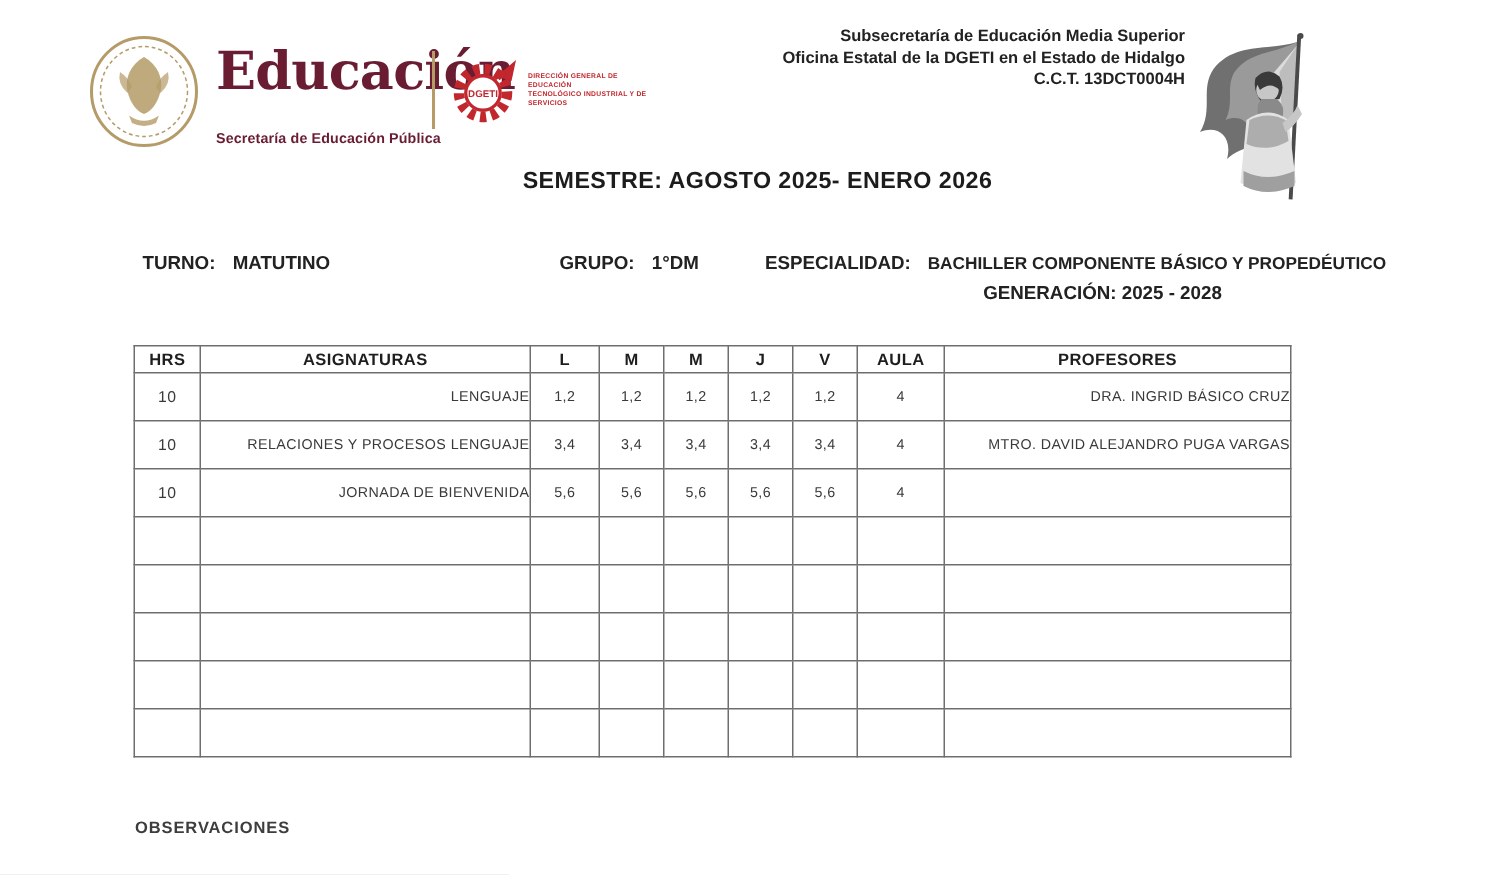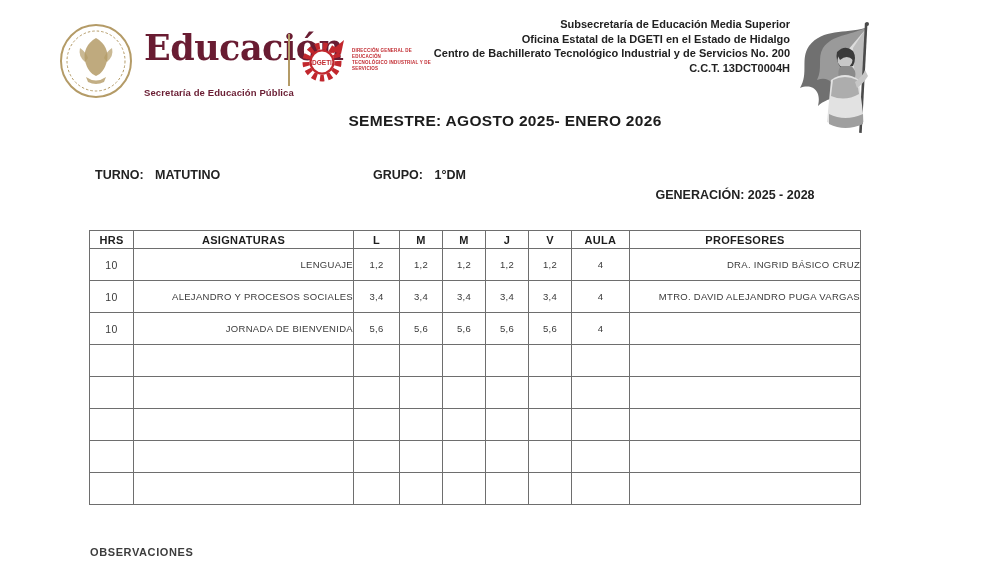--- a/index.html
+++ b/index.html
@@ -100,21 +100,20 @@
     </svg>
     <div class="dgeti-caption">
       <div>DIRECCIÓN GENERAL DE EDUCACIÓN</div>
       <div>TECNOLÓGICO INDUSTRIAL Y DE SERVICIOS</div>
     </div>
   </div>
 
   <div class="inst-block">
     <div>Subsecretaría de Educación Media Superior</div>
     <div>Oficina Estatal de la DGETI en el Estado de Hidalgo</div>
-    <div>Centro de Bachillerato Tecnológico Industrial y de Servicios No. 200</div>
     <div>C.C.T. 13DCT0004H</div>
   </div>
 
   <svg class="flag-art" viewBox="0 0 118 122">
     <path d="M72 10 C52 16 30 10 16 28 C7 41 16 55 7 70 C19 65 29 73 25 88 C36 78 46 82 52 72 L70 58 Z" fill="#707070"></path>
     <path d="M72 10 C56 18 40 16 30 30 C24 40 30 50 24 62 C34 58 42 64 40 74 L56 64 L70 54 Z" fill="#9a9a9a"></path>
     <path d="M72 12 L71 62 L50 72 L48 40 Z" fill="#dcdcdc"></path>
     <path d="M72 12 L71 62 L62 66 L60 30 Z" fill="#bdbdbd"></path>
     <rect x="69" y="5" width="2.6" height="110" fill="#4a4a4a" transform="rotate(3 70 60)"></rect>
     <circle cx="74" cy="6" r="2" fill="#4a4a4a"></circle>
@@ -131,20 +130,24 @@
 
   <div class="sem-title">SEMESTRE:  AGOSTO 2025- ENERO 2026</div>
 
   <div class="info turno">
     <span class="lbl">TURNO:</span>
     <span>MATUTINO</span>
   </div>
   <div class="info grupo">
     <span class="lbl">GRUPO:</span>
     <span>1°DM</span>
+  </div>
+  <div class="info especialidad">
+    <span class="lbl">ESPECIALIDAD:</span>
+    <span>BACHILLER COMPONENTE BÁSICO Y PROPEDÉUTICO</span>
   </div>
   <div class="info generacion">GENERACIÓN: 2025 - 2028</div>
 
   <table class="schedule">
     <colgroup>
       <col style="width:44px">
         <col style="width:220px">
         <col style="width:46px">
       <col style="width:43px">
         <col style="width:43px">
@@ -173,21 +176,21 @@
           <td class="col2">1,2</td>
           <td class="col3">1,2</td>
           <td class="col4">1,2</td>
           <td class="col5">1,2</td>
           <td class="col6">1,2</td>
           <td class="col7">4</td>
           <td class="col8">DRA.  INGRID BÁSICO CRUZ</td>
         </tr>
         <tr>
           <td class="col0">10</td>
-          <td class="col1">ALEJANDRO Y PROCESOS SOCIALES</td>
+          <td class="col1">RELACIONES Y PROCESOS LENGUAJE</td>
           <td class="col2">3,4</td>
           <td class="col3">3,4</td>
           <td class="col4">3,4</td>
           <td class="col5">3,4</td>
           <td class="col6">3,4</td>
           <td class="col7">4</td>
           <td class="col8">MTRO. DAVID ALEJANDRO PUGA VARGAS</td>
         </tr>
         <tr>
           <td class="col0">10</td>

